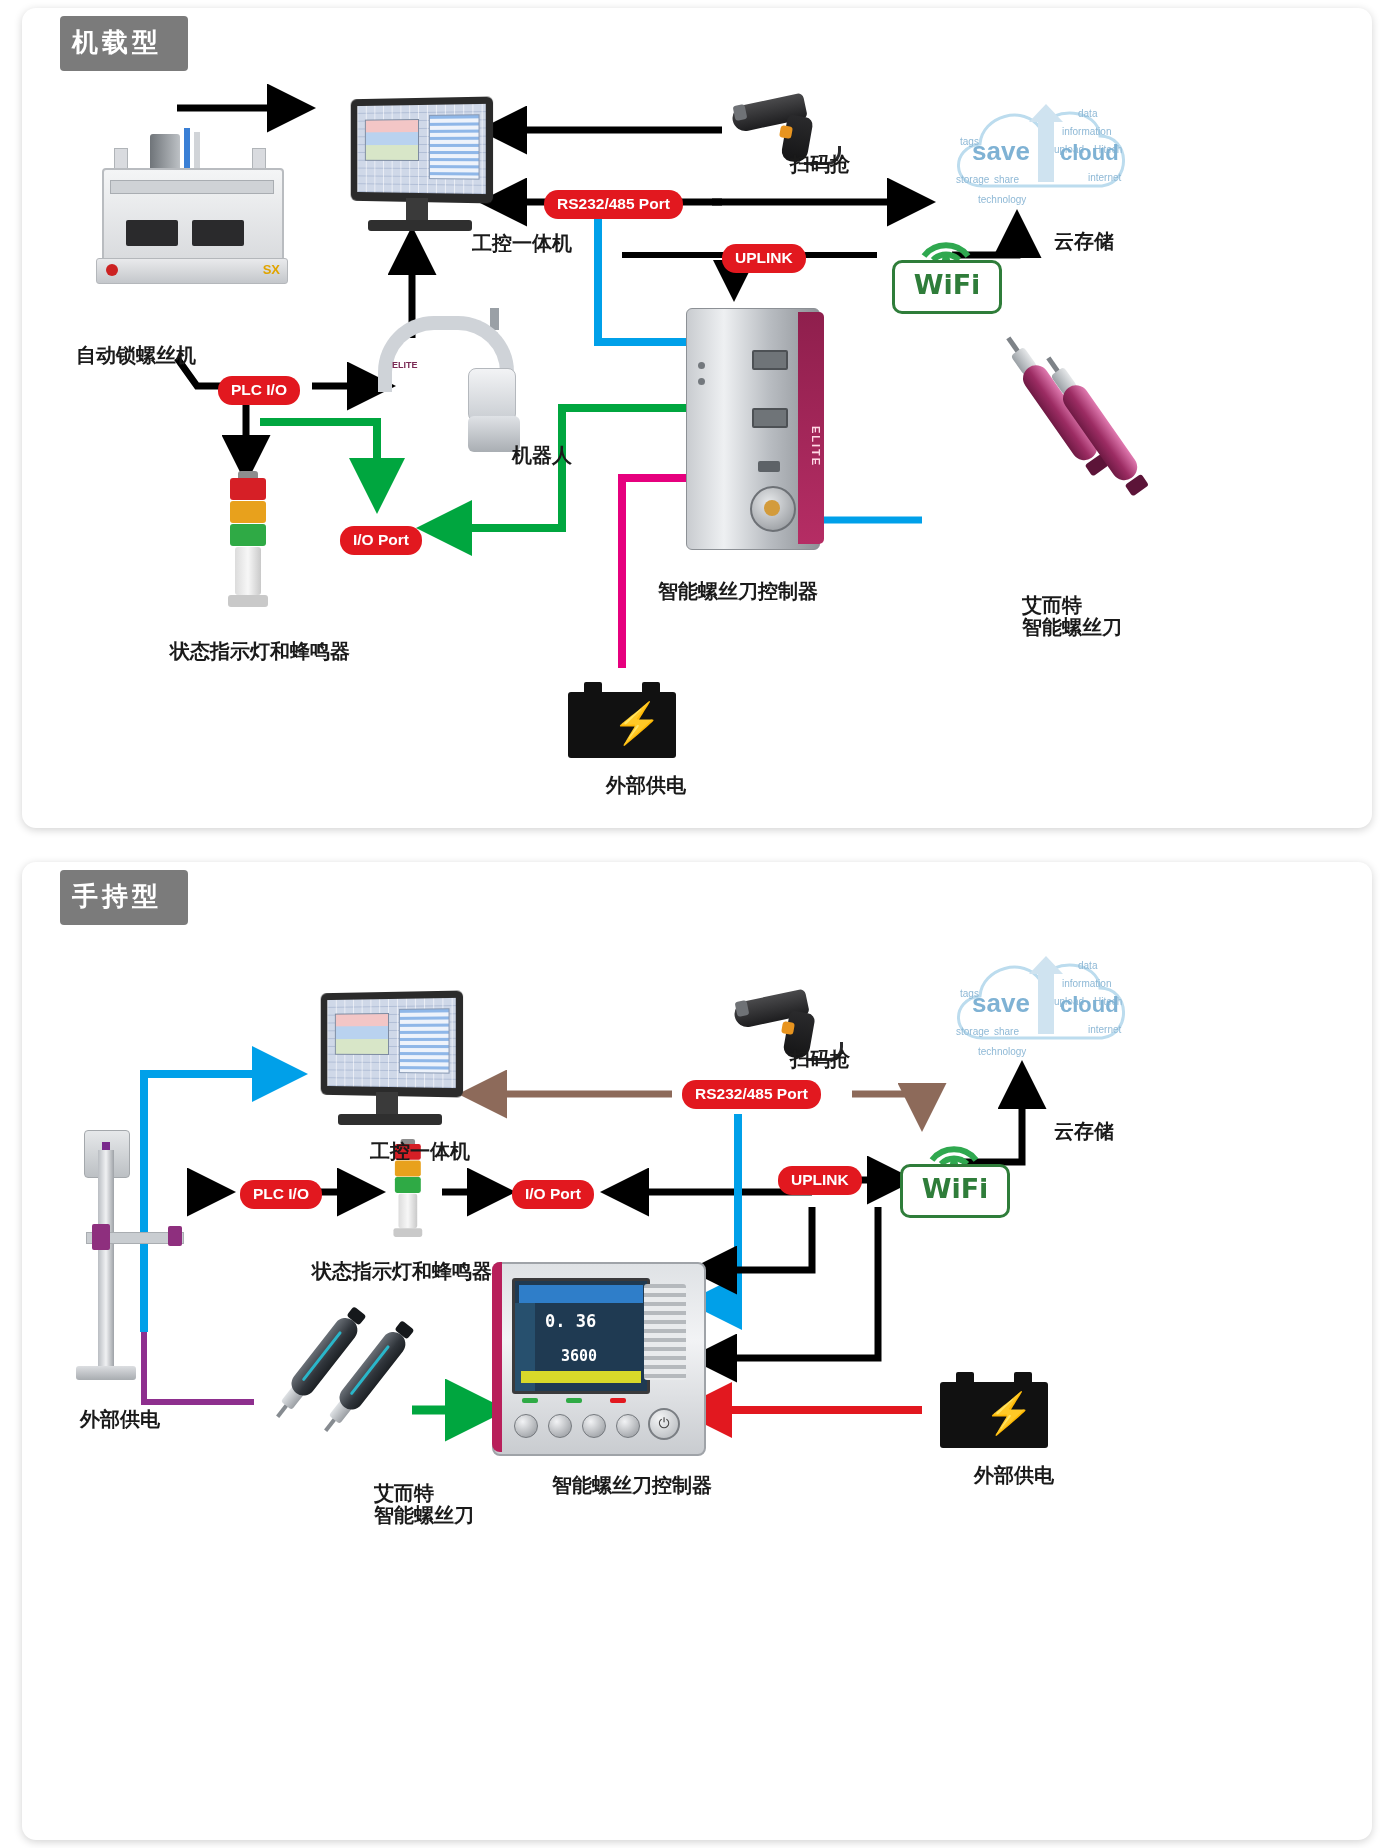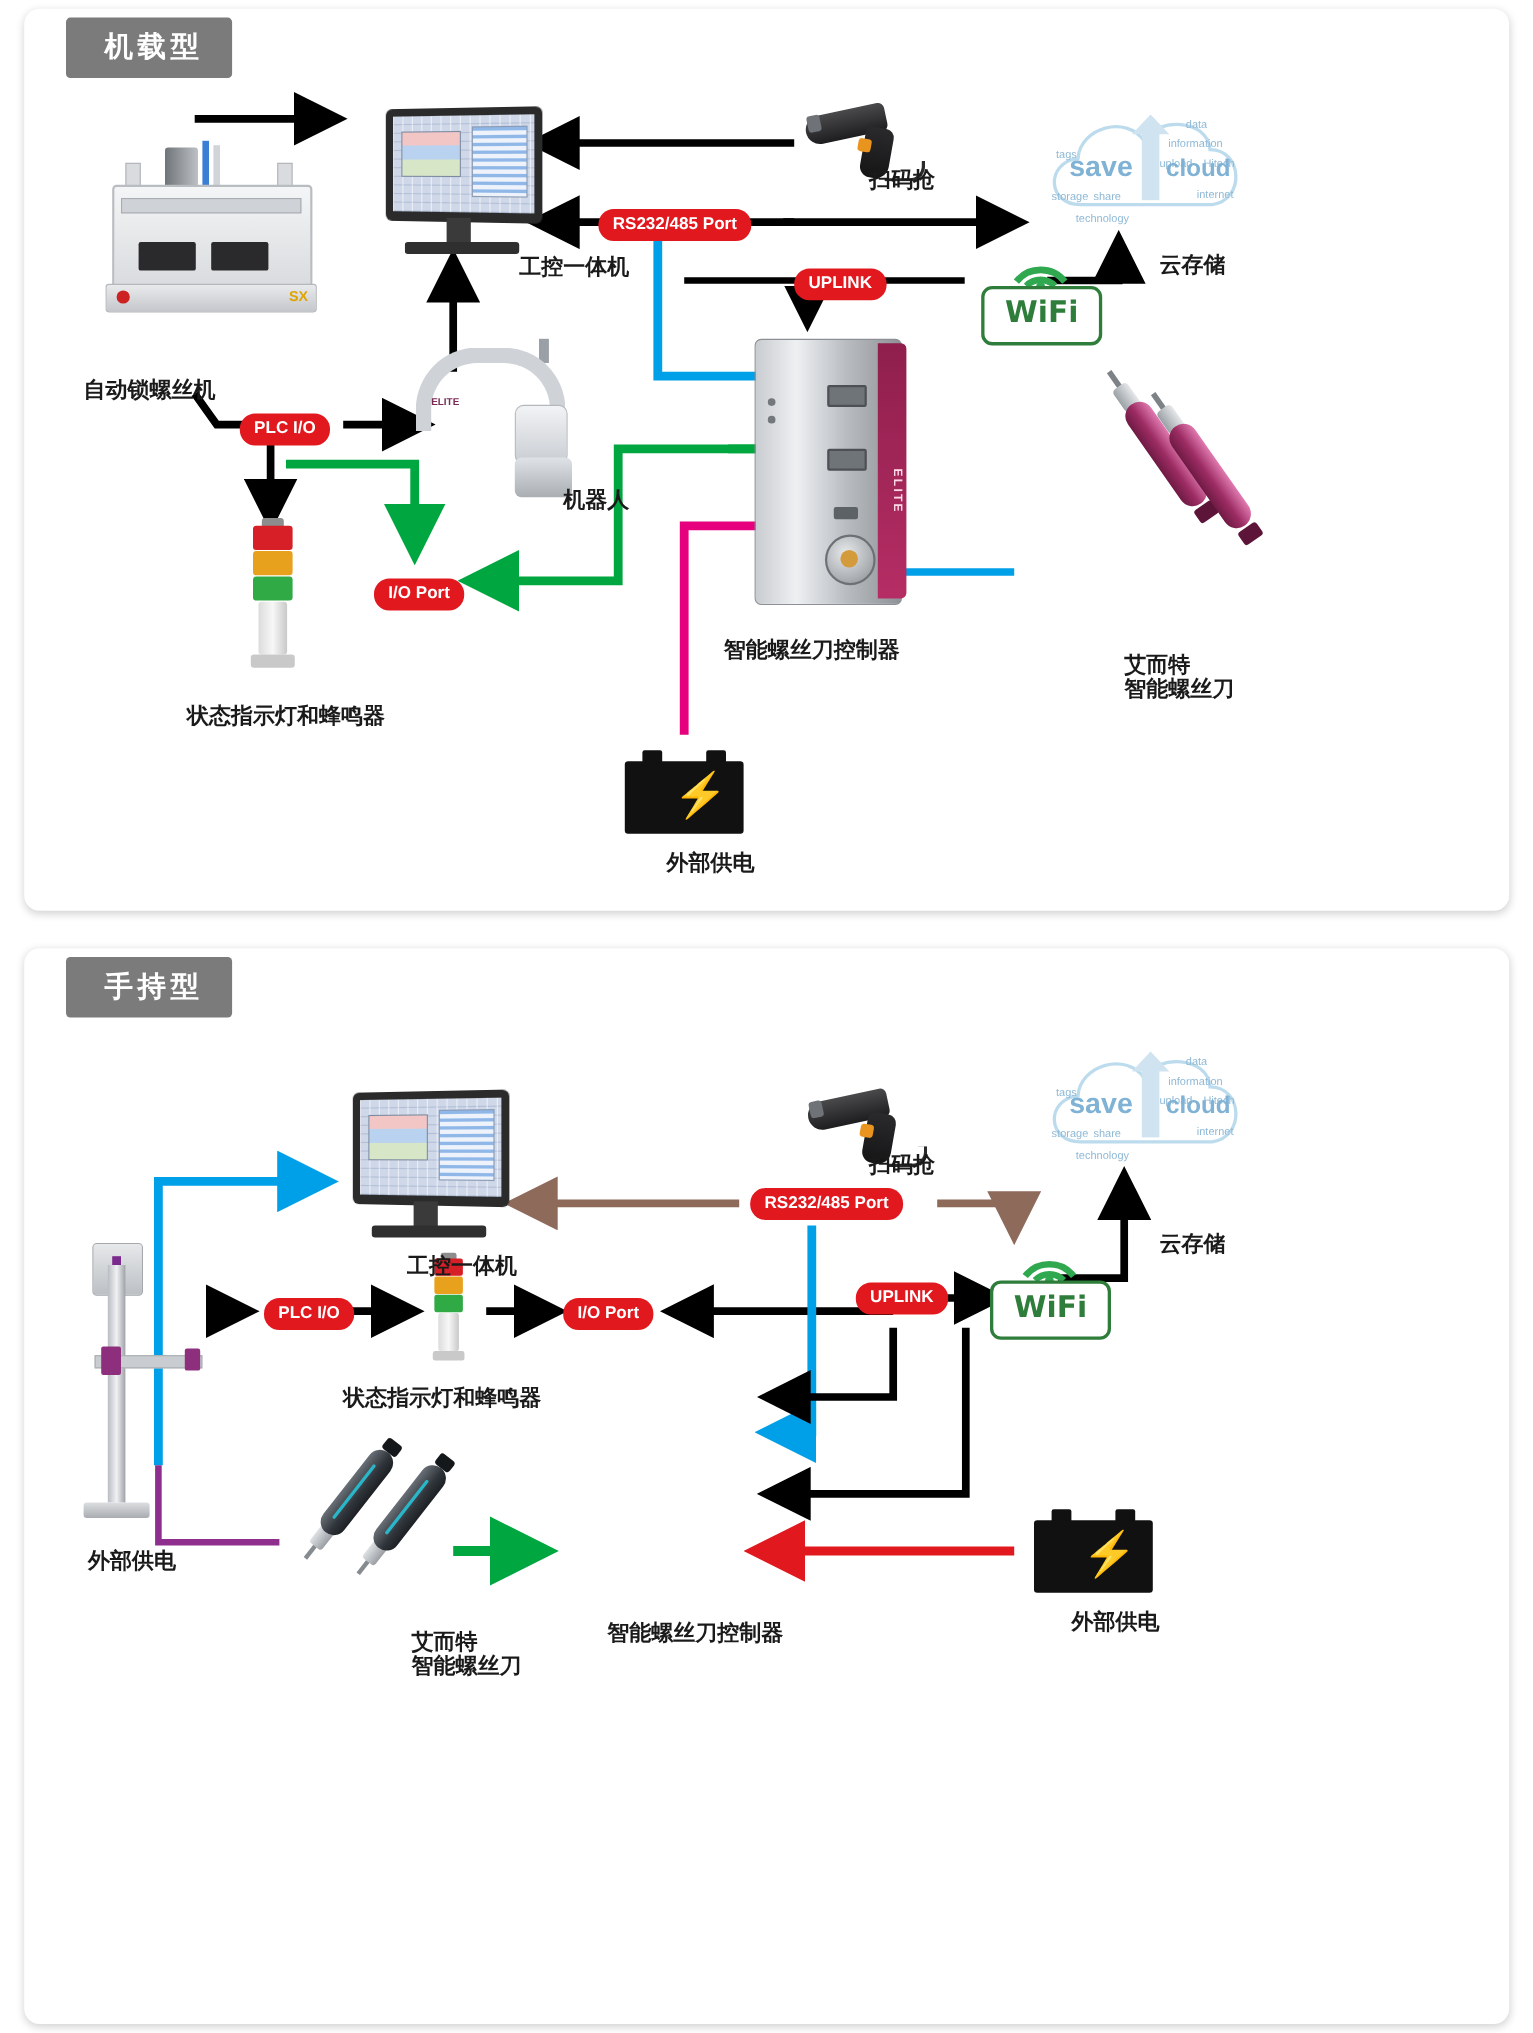--- a/index.html
+++ b/index.html
@@ -28,21 +28,21 @@
 
   .section-tab {
     position: absolute;
     top: 8px;
     left: 38px;
     background: #7b7b7b;
     color: #ffffff;
     font-size: 26px;
     font-weight: bold;
     letter-spacing: 4px;
-    padding: 9px 26px 11px 35px;
+    padding: 9px 26px 11px 12px;
     border-radius: 4px;
     z-index: 40;
   }
   .svg-layer {
     position: absolute;
     left: 0;
     top: 0;
     width: 100%;
     height: 100%;
     pointer-events: none;
@@ -640,20 +640,40 @@
       <div class="t"></div>
       <div class="n"></div>
       <div class="b"></div>
       <div class="stripe"></div>
       <div class="tail"></div>
     </div>
   </div>
   <div class="caption" style="left:352px; top:620px;">艾而特
 智能螺丝刀</div>
 
+  <div class="node ctrlbox" style="left:470px; top:400px;">
+    <div class="shell"></div>
+    <div class="edge"></div>
+    <div class="screen2">
+      <div class="row1"></div>
+      <div class="sidebarL"></div>
+      <div class="val">0. 36</div>
+      <div class="val2">3600</div>
+      <div class="bar"></div>
+    </div>
+    <div class="vent"></div>
+    <div class="led" style="left:30px;"></div>
+    <div class="led" style="left:74px;"></div>
+    <div class="led" style="left:118px; background:#e2181f;"></div>
+    <div class="knob" style="left:22px;"></div>
+    <div class="knob" style="left:56px;"></div>
+    <div class="knob" style="left:90px;"></div>
+    <div class="knob" style="left:124px;"></div>
+    <div class="pwr">⏻</div>
+  </div>
   <div class="caption" style="left:530px; top:612px;">智能螺丝刀控制器</div>
 
   <div class="node battery" style="left:918px; top:508px;">
     <div class="t1"></div>
     <div class="t2"></div>
     <div class="cell"></div>
     <div class="bolt">⚡</div>
   </div>
   <div class="caption" style="left:952px; top:602px;">外部供电</div>
 

